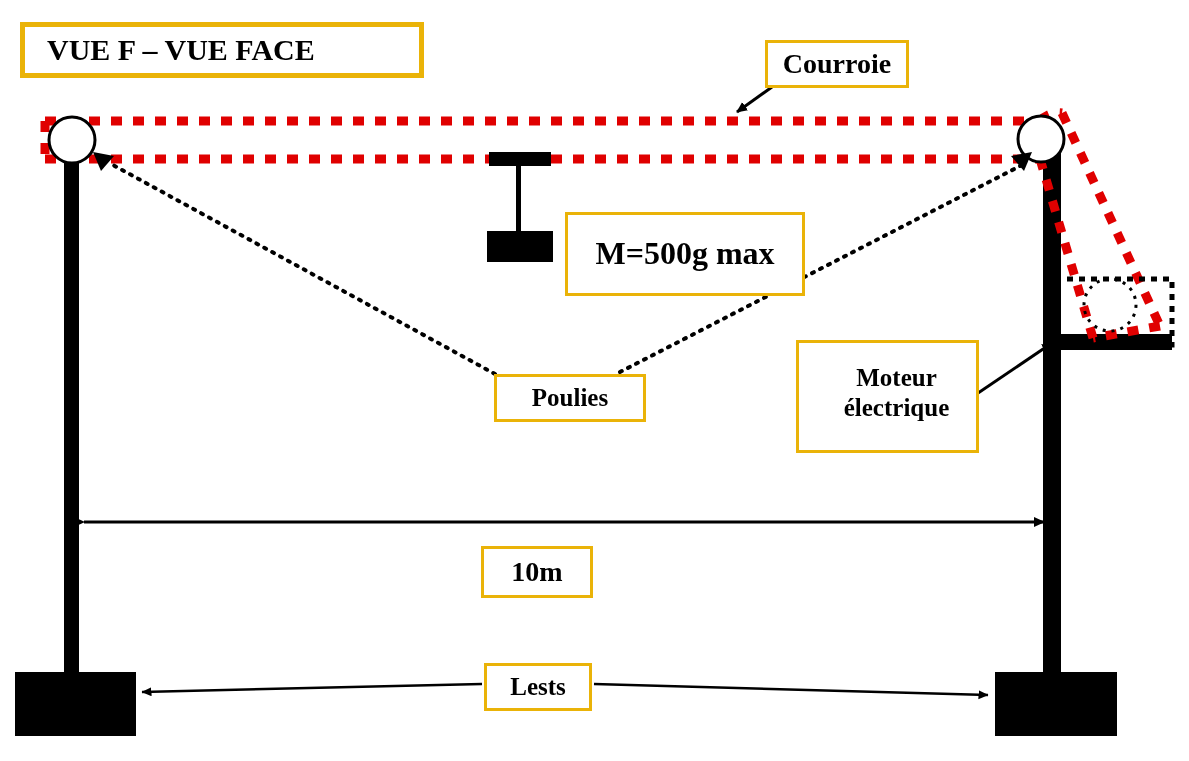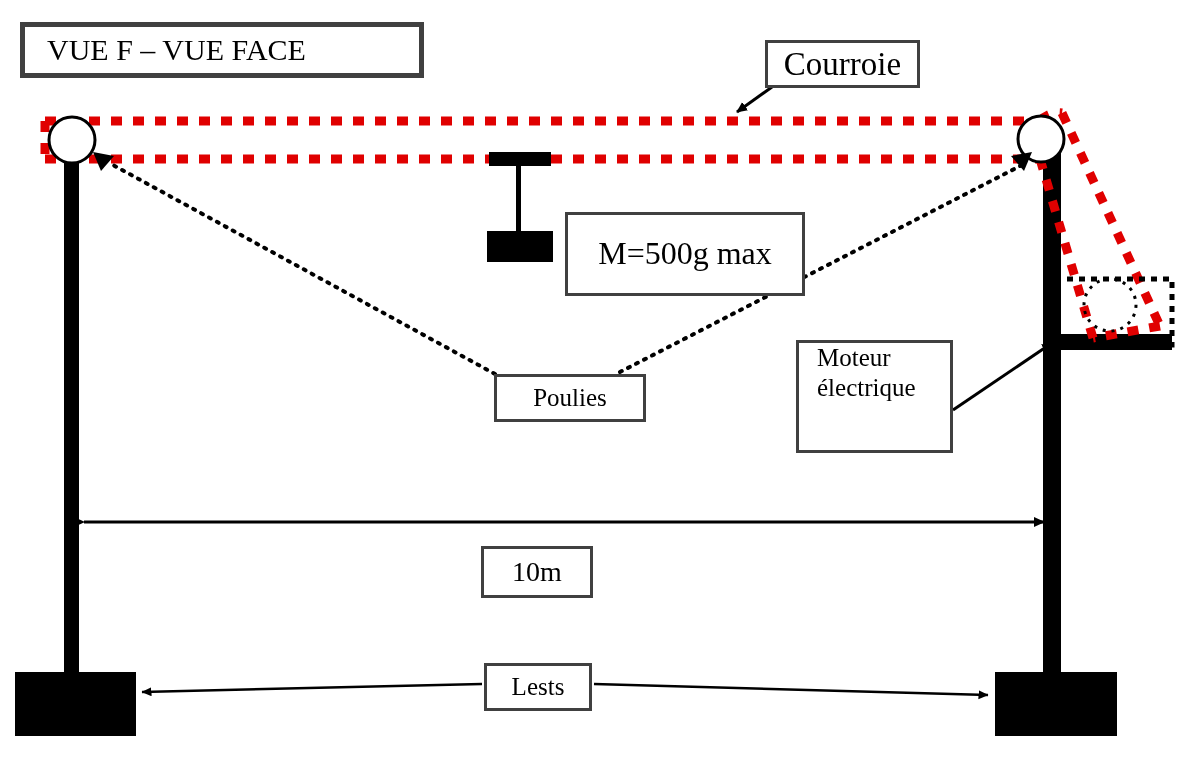--- a/index.html
+++ b/index.html
@@ -1,29 +1,29 @@
 <!DOCTYPE html>
 <html><head>
 <meta charset="utf-8">
 <style>
   html,body{margin:0;padding:0;background:#ffffff;}
   body{font-family:"Liberation Serif",serif;}
   #stage{position:relative;width:1189px;height:761px;background:#ffffff;overflow:hidden;}
   svg{position:absolute;left:0;top:0;width:1189px;height:761px;}
-  .lbl{position:absolute;background:#ffffff;border:3px solid #404040;
+  .lbl{position:absolute;background:#ffffff;border:3px solid #eab308;
        display:flex;align-items:center;justify-content:center;
        font-family:"Liberation Serif",serif;color:#000000;line-height:1.18;
-       box-sizing:border-box;}
+       box-sizing:border-box;font-weight:bold;}
   #title-box{left:20px;top:22px;width:404px;height:56px;border-width:5px;
              padding-left:22px;justify-content:flex-start;font-size:30px;}
-  #courroie-box{left:765px;top:40px;width:155px;height:48px;font-size:33px;}
+  #courroie-box{left:765px;top:40px;width:144px;height:48px;font-size:28px;}
   #mass-box{left:565px;top:212px;width:240px;height:84px;font-size:32px;text-align:center;}
   #poulies-box{left:494px;top:374px;width:152px;height:48px;font-size:25px;}
-  #moteur-box{left:796px;top:340px;width:157px;height:113px;font-size:25px;
-              padding-left:18px;display:block;}
+  #moteur-box{left:796px;top:340px;width:183px;height:113px;font-size:25px;
+              padding-left:18px;display:block;padding-top:20px;text-align:center;}
   #dim-box{left:481px;top:546px;width:112px;height:52px;font-size:28px;}
   #lests-box{left:484px;top:663px;width:108px;height:48px;font-size:25px;}
 </style>
 </head>
 <body>
 
 <div id="stage">
 
   <svg viewBox="0 0 1189 761">
     <defs>

